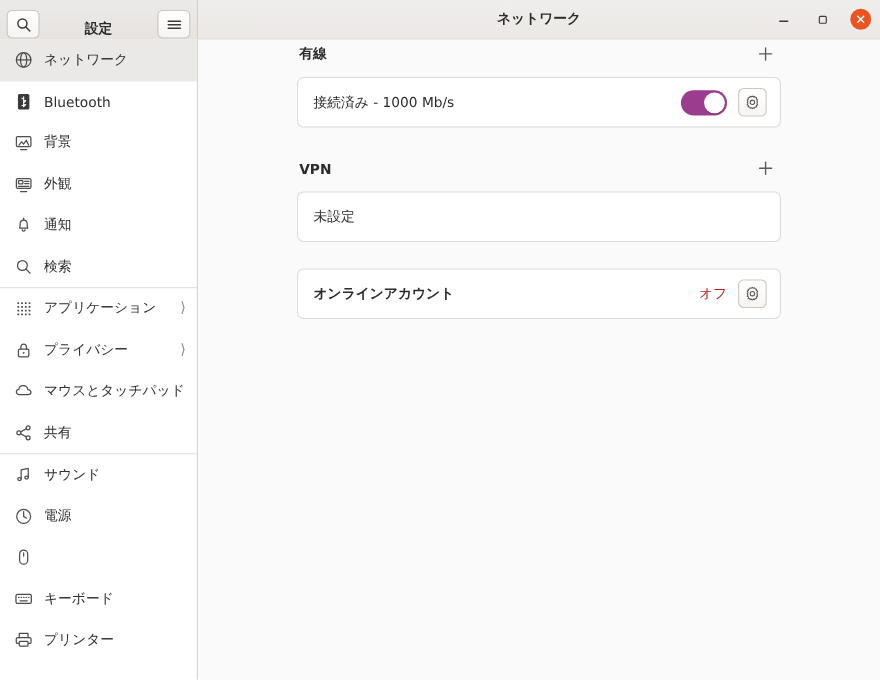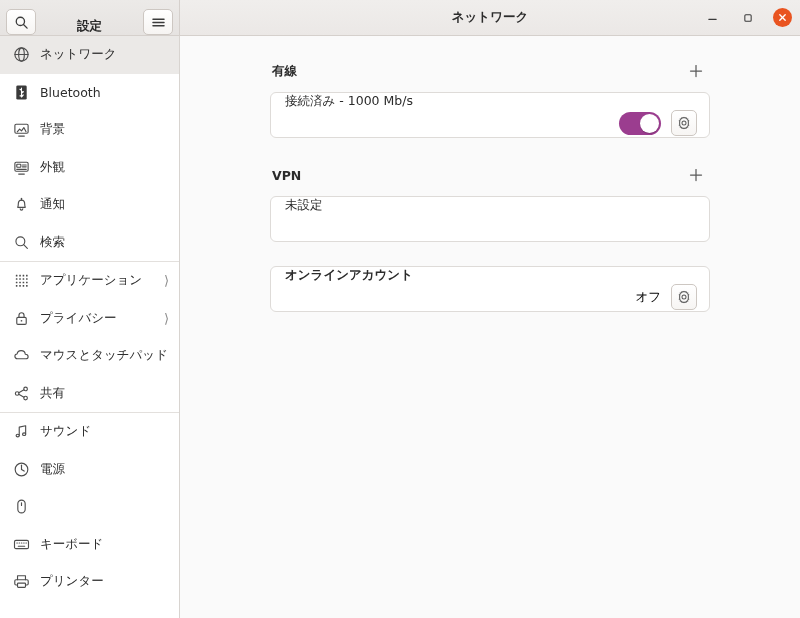--- a/index.html
+++ b/index.html
@@ -158,21 +158,20 @@
     height: 1px;
     background: #e3e0dd;
     margin: 0;
   }
 
   
   .content {
     flex: 1 1 auto;
     background: #fafafa;
     overflow: hidden;
-    padding-top: 22px;
   }
 
   .content-inner {
     width: 440px;
     margin: 0 auto;
     margin-left: 90px;
   }
 
   .sec-head {
     display: flex;
@@ -197,41 +196,41 @@
 
   .card {
     background: #ffffff;
     border: 1px solid #dedbd8;
     border-radius: 6px;
     margin-bottom: 24px;
   }
 
   .row {
     display: flex;
+    align-items: center;
     min-height: 44px;
     padding: 0 12px 0 14px;
-    flex-direction: column;
   }
 
   .row-label {
     font-size: 12.5px;
     color: #2b2b2b;
   }
   .row-label.bold { font-weight: bold; }
 
   .row-right {
     margin-left: auto;
     display: flex;
     align-items: center;
     gap: 10px;
   }
 
   .row-status {
     font-size: 12.5px;
-    color: #000000;
+    color: #b91c1c;
   }
 
   
   .toggle {
     width: 42px;
     height: 23px;
     border-radius: 12px;
     background: #9b3d8f;
     position: relative;
     cursor: pointer;

